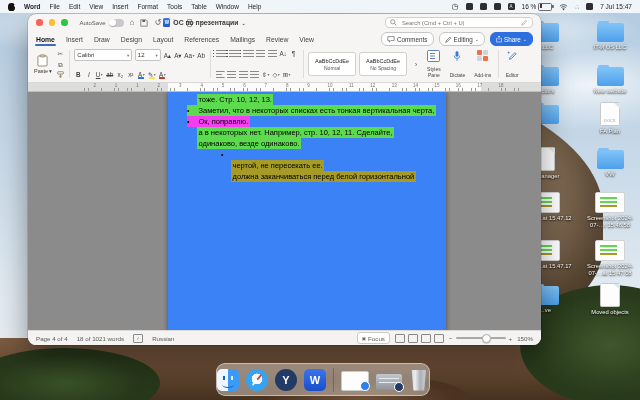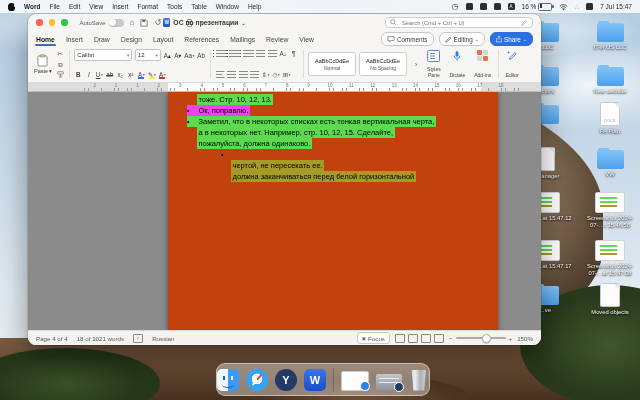--- a/index.html
+++ b/index.html
@@ -136,21 +136,21 @@
       box-shadow:0 2.5px 0 #5a84c4,0 5px 0 #5a84c4;}
   
   .ruler{height:8px;flex:none;position:relative;background:#dddddc;border-bottom:.5px solid #bdbdbb;}
   .ruler-page{position:absolute;left:140px;width:313px;top:0;bottom:0;background:#fbfbfa;}
   .ruler-ticks{position:absolute;left:56px;right:12px;bottom:0;height:2.6px;
       background-image:repeating-linear-gradient(90deg,#9a9a98 0 .5px,transparent .5px 4.3px);}
   .ruler-nums{position:absolute;left:56px;top:0;display:flex;pointer-events:none;}
   .ruler-nums span{width:21.4px;text-align:center;font-size:4.5px;color:#78787a;line-height:6px;}
   
   .docarea{flex:1;position:relative;background:#8b8b8b;overflow:hidden;}
-  .docpage{position:absolute;left:140px;top:0;width:330px;bottom:-4px;background:#c2410c;
+  .docpage{position:absolute;left:140px;top:0;width:278px;bottom:-4px;background:#3b82f6;
            box-shadow:0 0 5px rgba(0,0,0,.45);padding-top:2px;box-sizing:border-box;}
   .doc-line{display:flex;align-items:center;height:11px;font-size:7.5px;line-height:11px;
             color:#000;white-space:nowrap;font-family:"Liberation Sans",sans-serif;}
   .doc-line .bullet{width:10px;margin-left:19px;text-align:left;font-size:7px;flex:none;}
   .doc-line.lvl2 .bullet{margin-left:53px;}
   .doc-line .hl{padding:0 1.5px;}
   
   .statusbar{height:14px;flex:none;background:#f4f3f1;border-top:.5px solid #dad9d7;display:flex;align-items:center;
              padding:0 8px;gap:9px;font-size:6.2px;color:#5a5a5a;}
   .sb-ic{width:8px;height:7px;border:.6px solid #8a8a8a;border-radius:1px;display:flex;align-items:center;
@@ -559,34 +559,34 @@
   </div>
 
   <div class="docarea">
     <div class="docpage">
 
     <div class="doc-line">
         <span class="bullet" style="visibility: hidden;">•</span>
         <span class="hl" style="background: rgb(93, 219, 79);">тоже. Стр. 10, 12, 13.</span>
       </div>
         <div class="doc-line">
+        <span class="bullet" style="background: rgb(93, 219, 79);">•</span>
+        <span class="hl" style="background: rgb(93, 219, 79);">Заметил, что в некоторых списках есть тонкая вертикальная черта,</span>
+      </div>
+        <div class="doc-line">
         <span class="bullet" style="background: rgb(242, 63, 240);">•</span>
         <span class="hl" style="background: rgb(242, 63, 240);">Ок, поправлю.</span>
       </div>
         <div class="doc-line">
-        <span class="bullet" style="background: rgb(93, 219, 79);">•</span>
-        <span class="hl" style="background: rgb(93, 219, 79);">Заметил, что в некоторых списках есть тонкая вертикальная черта,</span>
+        <span class="bullet" style="visibility: hidden;">•</span>
+        <span class="hl" style="background: rgb(93, 219, 79);">а в некоторых нет. Например, стр. 10, 12, 11. Сделайте,</span>
       </div>
         <div class="doc-line">
         <span class="bullet" style="visibility: hidden;">•</span>
-        <span class="hl" style="background: rgb(93, 219, 79);">а в некоторых нет. Например, стр. 10, 12, 15. Сделайте,</span>
-      </div>
-        <div class="doc-line">
-        <span class="bullet" style="visibility: hidden;">•</span>
-        <span class="hl" style="background: rgb(93, 219, 79);">пожалуйста, должна одинаково.</span>
+        <span class="hl" style="background: rgb(93, 219, 79);">одинаково, везде одинаково.</span>
       </div>
         <div class="doc-line lvl2">
         <span class="bullet">•</span>
       </div>
         <div class="doc-line lvl2">
         <span class="bullet" style="visibility: hidden;">•</span>
         <span class="hl" style="background: rgb(167, 155, 40);">чертой, не пересекать ее.</span>
       </div>
         <div class="doc-line lvl2">
         <span class="bullet" style="visibility: hidden;">•</span>

